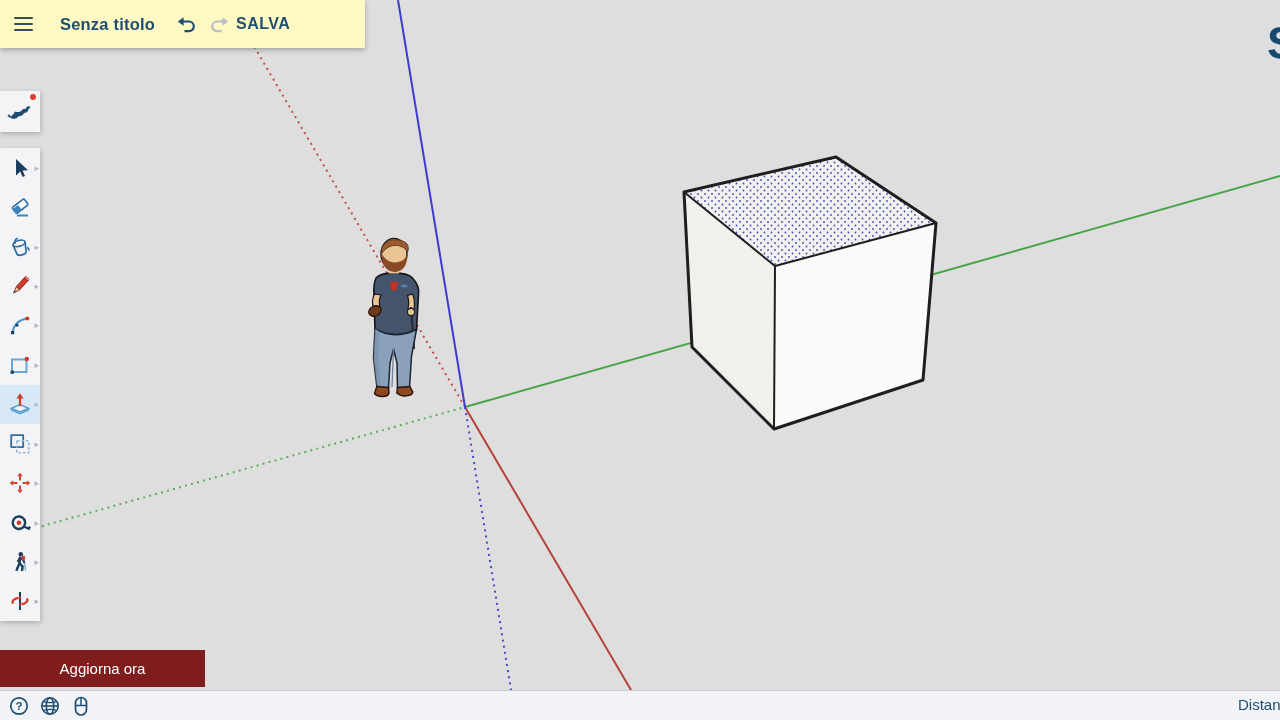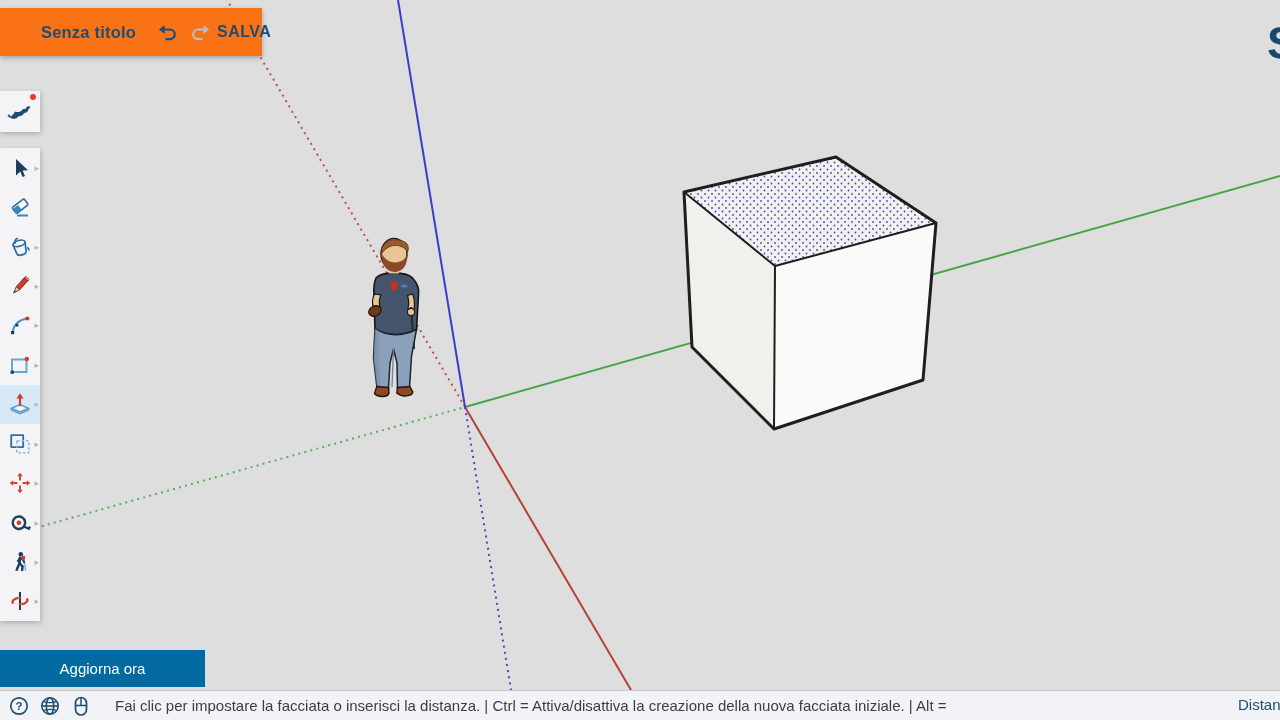--- a/index.html
+++ b/index.html
@@ -5,21 +5,21 @@
   html,body{margin:0;padding:0}
   body{
     width:1280px;height:720px;overflow:hidden;position:relative;
     background:#dedede;font-family:"Liberation Sans",sans-serif;
     -webkit-font-smoothing:antialiased;
   }
   #scene{position:absolute;left:0;top:0;z-index:0}
 
   
   header{
-    position:absolute;left:0;top:8px;width:262px;height:48px;background:#f97316;
+    position:absolute;left:0;top:0;width:365px;height:48px;background:#fef9c3;
     box-shadow:0 2px 5px rgba(0,0,0,.28);display:flex;align-items:center;z-index:10;
   }
   .burger{margin-left:14px;width:19px;cursor:pointer}
   .burger span{display:block;height:2.4px;background:#3a4a56;border-radius:1px;margin:3.6px 0}
   .doc-title{margin-left:27px;font-size:16.5px;font-weight:bold;color:#1d4d72;letter-spacing:.2px;cursor:pointer;white-space:nowrap}
   .hist-btn{margin-left:0;width:22px;height:22px;cursor:pointer;flex:none}
   .hist-btn.undo{margin-left:20px}
   .hist-btn.redo{margin-left:12px}
   .save-btn{margin-left:5px;font-size:16px;font-weight:bold;color:#1d4d72;letter-spacing:.5px;cursor:pointer;background:none;border:none;font-family:inherit;padding:0}
 
@@ -31,21 +31,21 @@
   #tb-top{top:91px;height:41px}
   #tb-main{top:148px;height:473px;display:flex;flex-direction:column}
   .tool{flex:1;position:relative;display:flex;align-items:center;justify-content:center;cursor:pointer}
   #tb-top .tool{height:41px}
   .tool.selected{background:#d7e9f7}
   .chev{position:absolute;right:1px;top:50%;transform:translateY(-50%);font-size:9px;color:#b3b6bf;line-height:1}
   .badge{position:absolute;top:3px;right:4px;width:6px;height:6px;border-radius:50%;background:#e23c32}
 
   
   #update-btn{
-    position:absolute;left:0;top:650px;width:205px;height:37px;background:#0369a1;
+    position:absolute;left:0;top:650px;width:205px;height:37px;background:#7f1d1d;
     color:#fff;border:none;font-size:15px;z-index:8;font-family:inherit;cursor:pointer;
   }
 
   
   footer{
     position:absolute;left:0;bottom:0;width:1280px;height:30px;background:#f2f3f6;
     border-top:1px solid #c7c9d1;display:flex;align-items:center;z-index:11;box-sizing:border-box;
   }
   .ficon{flex:none;width:22px;height:22px;margin-left:9px;cursor:pointer}
   .ficon:first-child{margin-left:8px}
@@ -301,15 +301,14 @@
       </g>
     </svg>
   </div>
   <div class="ficon">
     <svg width="22" height="22" viewBox="0 0 22 22">
       <rect x="5.5" y="2.5" width="11" height="17.5" rx="5.5" fill="none" stroke="#1d4d72" stroke-width="1.7"></rect>
       <line x1="11" y1="2.5" x2="11" y2="10.5" stroke="#1d4d72" stroke-width="1.5"></line>
       <line x1="5.5" y1="10.5" x2="16.5" y2="10.5" stroke="#1d4d72" stroke-width="1.5"></line>
     </svg>
   </div>
-  <div class="msg">Fai clic per impostare la facciata o inserisci la distanza. | Ctrl = Attiva/disattiva la creazione della nuova facciata iniziale. | Alt =</div>
   <div class="measure">Distanza</div>
 </footer>
 
 </body></html>

